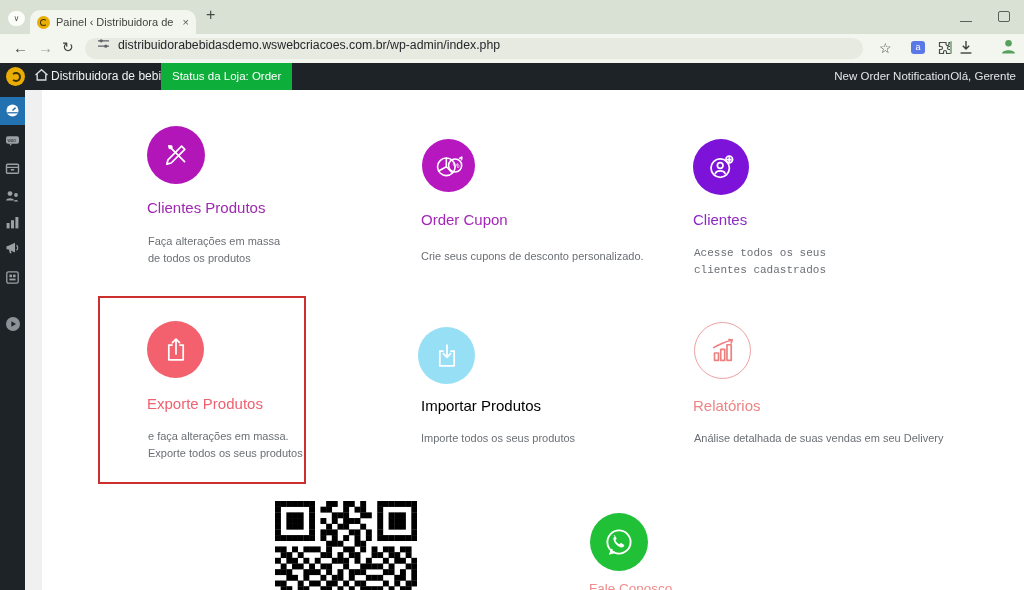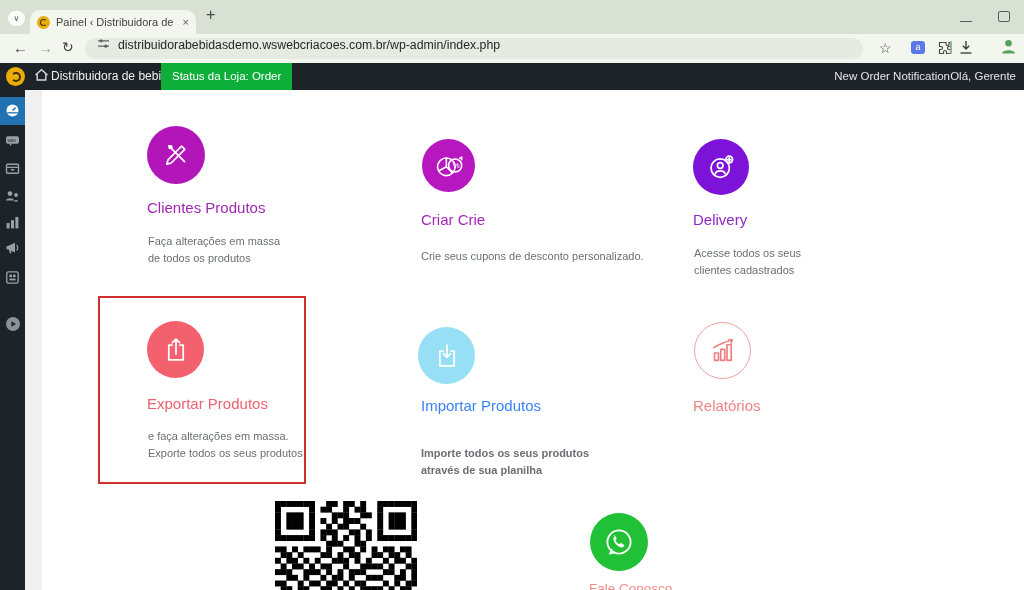--- a/index.html
+++ b/index.html
@@ -59,22 +59,22 @@
   #c3{left:693px;top:139px;width:56px;height:56px;}
   #c4{left:147px;top:321px;width:57px;height:57px;}
   #c5{left:418px;top:327px;width:57px;height:57px;}
   #c6{left:694px;top:322px;width:57px;height:57px;background:#fff;border:1.6px solid #f0a1a1;box-sizing:border-box;}
 
   .card-title{position:absolute;font-size:15px;cursor:pointer;}
   #t1{left:147px;top:199px;}#t2{left:421px;top:211px;}#t3{left:693px;top:211px;}
   #t4{left:147px;top:395px;}#t5{left:421px;top:397px;}#t6{left:693px;top:397px;}
 
   .card-desc{position:absolute;font-size:11px;color:#6b6f74;line-height:16.5px;}
-  #d1{left:148px;top:233px;}#d2{left:421px;top:248px;}#d3{left:694px;top:245px;}
-  #d4{left:148px;top:428px;}#d5{left:421px;top:445px;font-weight:bold;}#d6{left:694px;top:430px;}
+  #d1{left:148px;top:233px;}#d2{left:421px;top:248px;}#d3{left:694px;top:245px;font-family:Liberation Mono, monospace;}
+  #d4{left:148px;top:428px;}#d5{left:421px;top:430px;}#d6{left:694px;top:430px;}
 
   .highlight-rect{position:absolute;left:98px;top:296px;width:204px;height:184px;border:2px solid #cd2e2e;}
 
   .qr{position:absolute;left:275px;top:501px;width:142px;height:142px;}
   .wa-circle{position:absolute;left:590px;top:513px;width:58px;height:58px;border-radius:50%;background:#20c136;
              display:flex;align-items:center;justify-content:center;cursor:pointer;}
   .wa-label{position:absolute;left:589px;top:581px;font-size:13.5px;color:#ef8b8b;}
 </style>
 </head>
 <body>
@@ -195,76 +195,78 @@
 
   <div class="circle" id="c2" style="background: rgb(182, 23, 190);">
     <svg width="32" height="32" viewBox="0 0 24 24" fill="none" stroke="#fff" stroke-width="1.2" stroke-linecap="round" stroke-linejoin="round">
       <circle cx="10" cy="12.6" r="6.6"></circle>
       <path d="M10 6v6.6l4.6 4.6M10 12.6 4.2 15.8"></path>
       <circle cx="16.6" cy="11.6" r="4.9"></circle>
       <text x="14.6" y="13.8" font-size="6" fill="#fff" stroke="none" font-family="Liberation Sans,sans-serif">%</text>
       <path d="M19.9 6.3l1.7-1-.2 2"></path>
     </svg>
   </div>
-  <div class="card-title" id="t2" style="color: rgb(164, 38, 185);">Criar Crie</div>
+  <div class="card-title" id="t2" style="color: rgb(164, 38, 185);">Order Cupon</div>
   <div class="card-desc" id="d2">
     <div>Crie seus cupons de desconto personalizado.</div>
   </div>
 
   <div class="circle" id="c3" style="background: rgb(125, 19, 216);">
     <svg width="32" height="32" viewBox="0 0 24 24" fill="none" stroke="#fff" stroke-width="1.3" stroke-linecap="round" stroke-linejoin="round">
       <circle cx="11.4" cy="12.8" r="6.9"></circle>
       <circle cx="11.4" cy="10.9" r="2.1"></circle>
       <path d="M7.7 16.9c1-2.6 6.4-2.6 7.4 0"></path>
       <circle cx="18.2" cy="6.4" r="2.5"></circle>
       <path d="M18.2 5.2v2.4M17 6.4h2.4"></path>
     </svg>
   </div>
-  <div class="card-title" id="t3" style="color: rgb(141, 40, 196);">Delivery</div>
+  <div class="card-title" id="t3" style="color: rgb(141, 40, 196);">Clientes</div>
   <div class="card-desc" id="d3">
     <div>Acesse todos os seus</div>
       <div>clientes cadastrados</div>
   </div>
 
   <div class="highlight-rect"></div>
 
   <div class="circle" id="c4" style="background: rgb(242, 97, 109);">
     <svg width="32" height="32" viewBox="0 0 24 24" fill="none" stroke="#fff" stroke-width="1.3" stroke-linecap="round" stroke-linejoin="round">
       <path d="M9 8.4H6.6v11h10.8v-11H15"></path>
       <path d="M12 15V3.8M9.3 6.5 12 3.8l2.7 2.7"></path>
     </svg>
   </div>
-  <div class="card-title" id="t4" style="color: rgb(239, 97, 112);">Exportar Produtos</div>
+  <div class="card-title" id="t4" style="color: rgb(239, 97, 112);">Exporte Produtos</div>
   <div class="card-desc" id="d4">
     <div>e faça alterações em massa.</div>
       <div>Exporte todos os seus produtos</div>
   </div>
 
   <div class="circle" id="c5" style="background: rgb(151, 223, 245);">
     <svg width="32" height="32" viewBox="0 0 24 24" fill="none" stroke="#fff" stroke-width="1.3" stroke-linecap="round" stroke-linejoin="round">
       <path d="M9 8.4H6.6v11h10.8v-11H15"></path>
       <path d="M12 3.8V13M9.3 10.3 12 13l2.7-2.7"></path>
     </svg>
   </div>
-  <div class="card-title" id="t5" style="color: #3b82f6;">Importar Produtos</div>
+  <div class="card-title" id="t5" style="color: #000000;">Importar Produtos</div>
   <div class="card-desc" id="d5">
     <div>Importe todos os seus produtos</div>
-      <div>através de sua planilha</div>
   </div>
 
   <div class="circle" id="c6">
     <svg width="34" height="34" viewBox="0 0 24 24" fill="none" stroke="#ee8080" stroke-width="1.2" stroke-linecap="round" stroke-linejoin="round">
       <rect x="6" y="13.4" width="2.8" height="5.2"></rect>
       <rect x="10.4" y="10.8" width="2.8" height="7.8"></rect>
       <rect x="14.8" y="7.6" width="3" height="11"></rect>
       <path d="M5.4 9.6C9.6 7 13.4 5.6 18.4 4.2"></path>
       <path d="M16.2 3.9l2.2.3-.6 2.1"></path>
     </svg>
   </div>
   <div class="card-title" id="t6" style="color: rgb(238, 132, 132);">Relatórios</div>
+  <div class="card-desc" id="d6">
+    <div>Análise detalhada de suas vendas em seu Delivery</div>
+  </div>
 
   <svg class="qr" viewBox="0 0 142 142" fill="#000">
       <rect x="0" y="0" width="5.93" height="5.93"></rect>
       <rect x="5.68" y="0" width="5.93" height="5.93"></rect>
       <rect x="11.36" y="0" width="5.93" height="5.93"></rect>
       <rect x="17.04" y="0" width="5.93" height="5.93"></rect>
       <rect x="22.72" y="0" width="5.93" height="5.93"></rect>
       <rect x="28.4" y="0" width="5.93" height="5.93"></rect>
       <rect x="34.08" y="0" width="5.93" height="5.93"></rect>
       <rect x="51.12" y="0" width="5.93" height="5.93"></rect>

